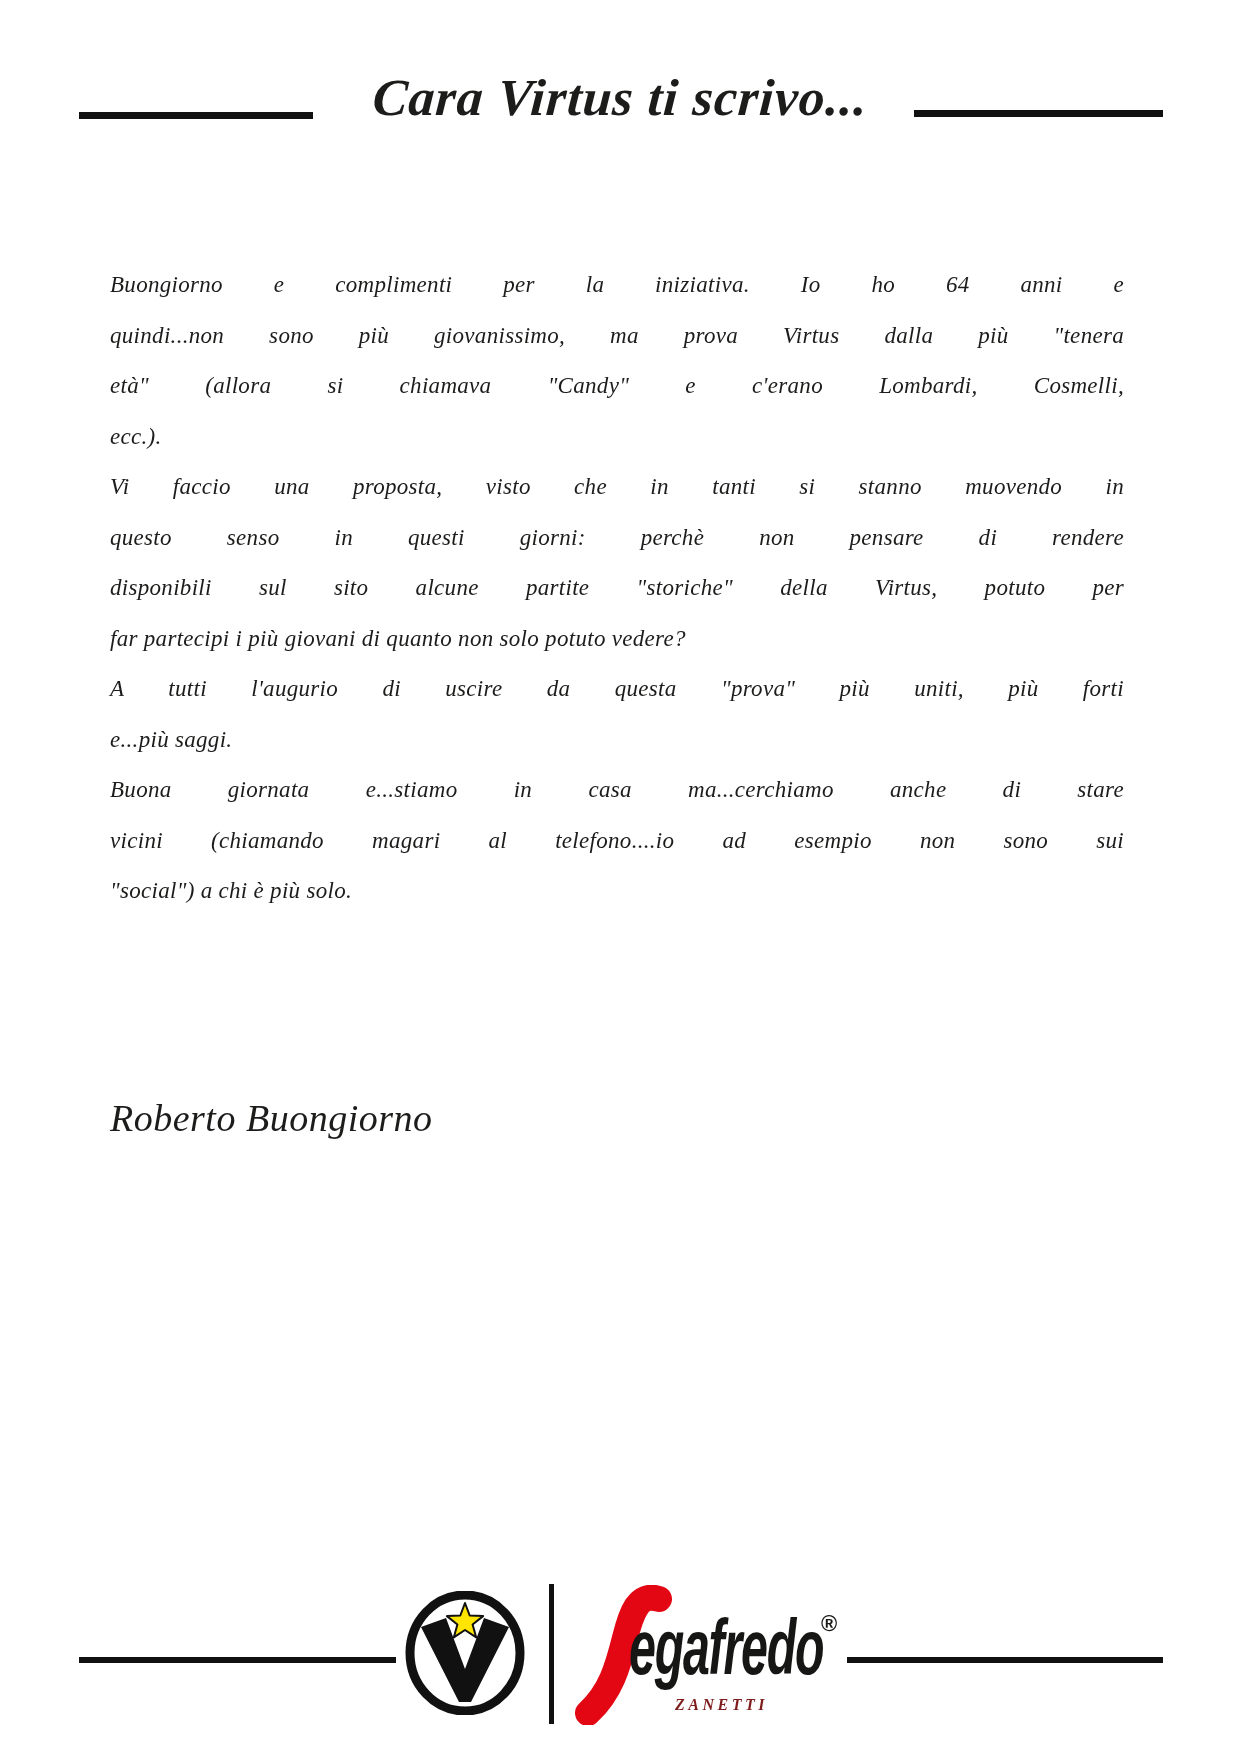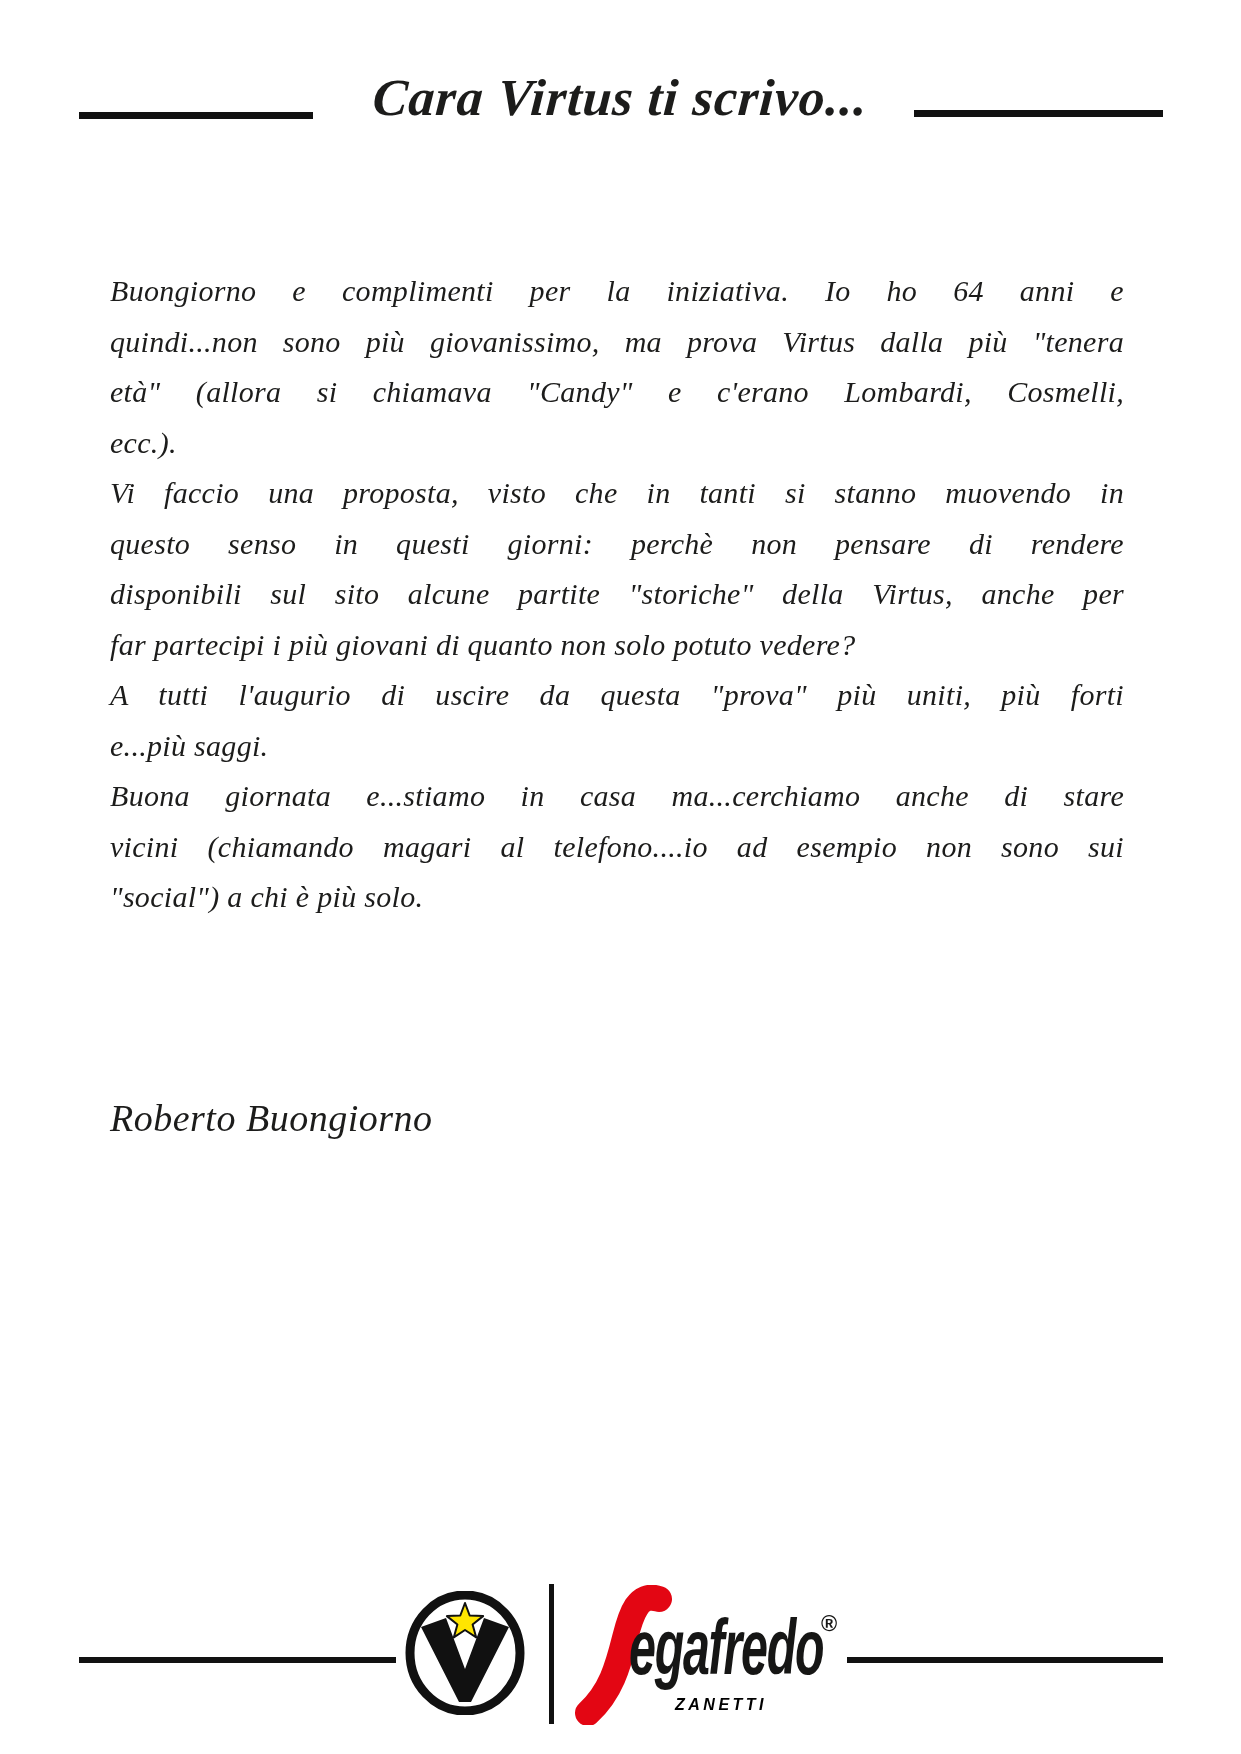--- a/index.html
+++ b/index.html
@@ -18,23 +18,23 @@
   .hrule.hr{left:914px;top:110px;width:249px;}
   .title{
     position:absolute;left:0;right:0;top:68px;
     text-align:center;
     font-style:italic;font-weight:bold;
     font-size:52px;letter-spacing:1px;
     transform:skewX(-4deg);
   }
   
   .letter{
-    position:absolute;left:110px;top:266px;width:1014px;
+    position:absolute;left:110px;top:260px;width:1014px;
     font-style:italic;
-    font-size:30px;line-height:50.5px;
+    font-size:23px;line-height:50.5px;
     letter-spacing:.3px;
   }
   .letter .line{
     text-align:justify;
     text-align-last:justify;
     -moz-text-align-last:justify;
   }
   .letter .line.last{
     text-align-last:left;
     -moz-text-align-last:left;
@@ -59,42 +59,42 @@
     transform:scaleX(.62);transform-origin:0 0;
     color:#161615;white-space:nowrap;
   }
   .sega-reg{
     position:absolute;left:256px;top:26px;
     font-family:"Liberation Sans", sans-serif;
     font-size:22px;font-weight:bold;color:#161615;
   }
   .sega-sub{
     position:absolute;left:110px;top:111px;
-    font-family:Liberation Sans, sans-serif;
+    font-family:Liberation Serif, serif;
     font-style:italic;font-weight:bold;
-    font-size:16px;letter-spacing:3.5px;color:#000000;
+    font-size:16px;letter-spacing:3.5px;color:#7f1d1d;
   }
 </style>
 </head>
 <body>
 
 <div class="page" style="background: rgb(255, 255, 255); color: rgb(28, 28, 27);">
 
   <div class="hrule hl"></div>
   <div class="title">Cara Virtus ti scrivo...</div>
   <div class="hrule hr"></div>
 
   <div class="letter">
       <div class="line">Buongiorno e complimenti per la iniziativa. Io ho 64 anni e</div>
       <div class="line">quindi...non sono più giovanissimo, ma prova Virtus dalla più "tenera</div>
       <div class="line">età" (allora si chiamava "Candy" e c'erano Lombardi, Cosmelli,</div>
       <div class="line last">ecc.).</div>
       <div class="line">Vi faccio una proposta, visto che in tanti si stanno muovendo in</div>
       <div class="line">questo senso in questi giorni: perchè non pensare di rendere</div>
-      <div class="line">disponibili sul sito alcune partite "storiche" della Virtus, anche per</div>
+      <div class="line">disponibili sul sito alcune partite "storiche" della Virtus, potuto per</div>
       <div class="line last">far partecipi i più giovani di quanto non solo potuto vedere?</div>
       <div class="line">A tutti l'augurio di uscire da questa "prova" più uniti, più forti</div>
       <div class="line last">e...più saggi.</div>
       <div class="line">Buona giornata e...stiamo in casa ma...cerchiamo anche di stare</div>
       <div class="line">vicini (chiamando magari al telefono....io ad esempio non sono sui</div>
       <div class="line last">"social") a chi è più solo.</div>
     </div>
 
   <div class="signature">Roberto Buongiorno</div>
 

